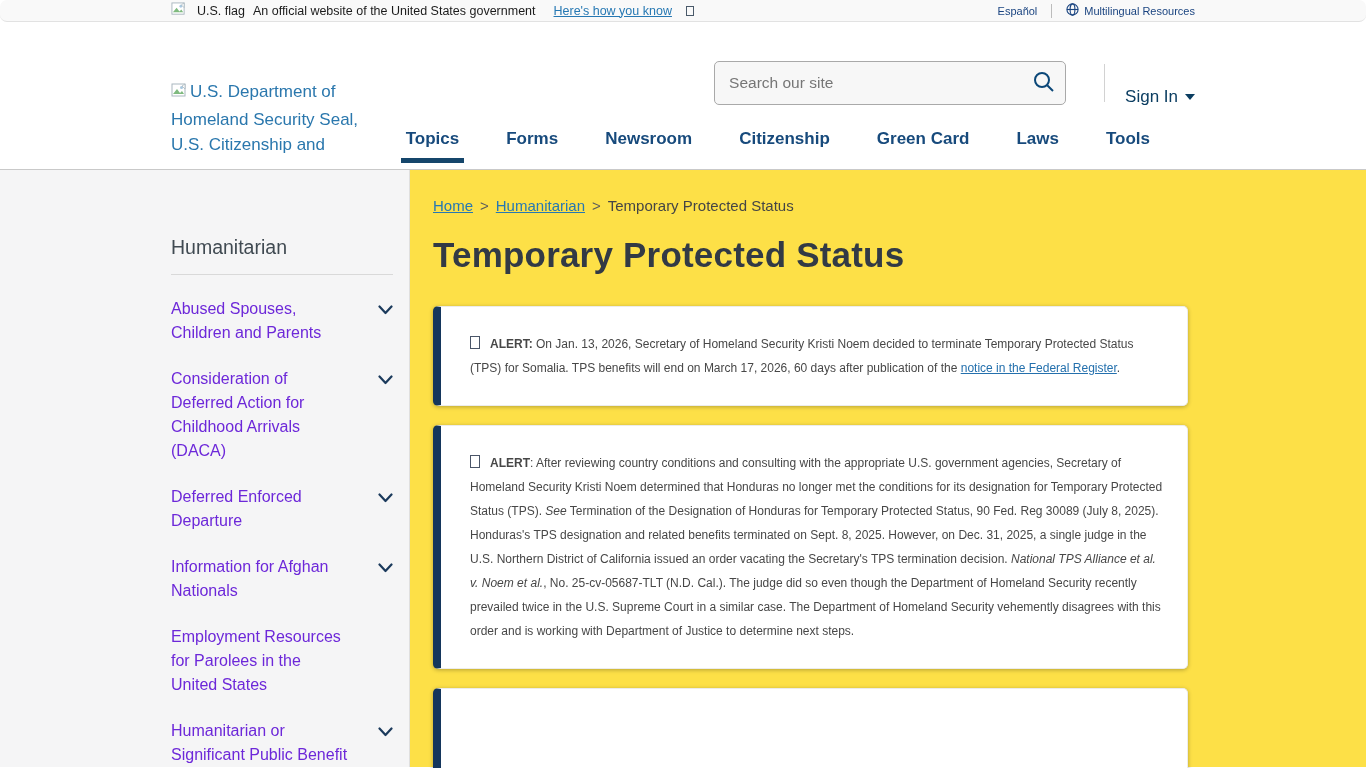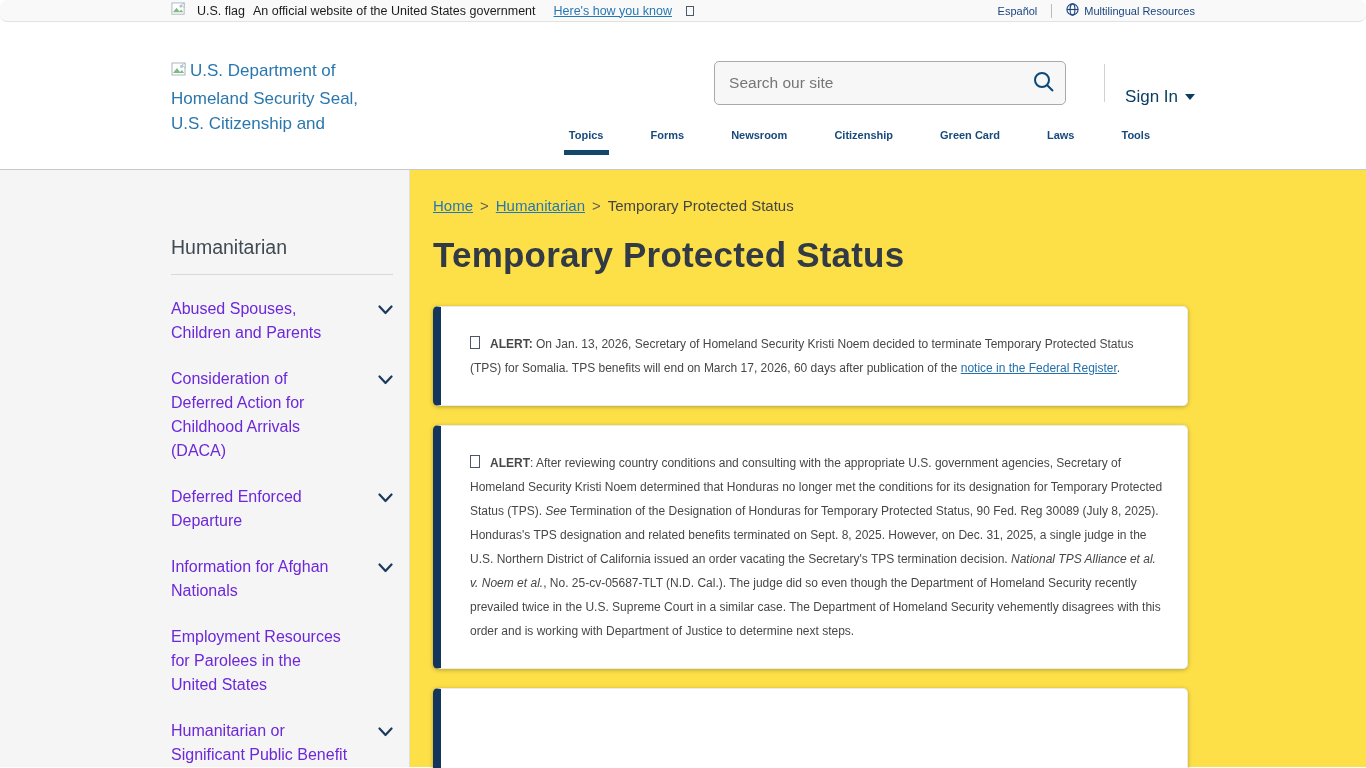--- a/index.html
+++ b/index.html
@@ -17,37 +17,37 @@
   .banner-left { display:flex; align-items:center; gap:8px; }
   .banner-right { display:flex; align-items:center; gap:14px; }
   .banner-right a { color:#1a4480; text-decoration:none; font-size:11px; display:flex; align-items:center; gap:5px; }
   .how-link { color:#2678b3; text-decoration:underline; margin-left:10px; }
   .missing-glyph { display:inline-block; width:8px; height:10px; border:1px solid #4a5a6a; margin-left:6px; }
   .v-sep { width:1px; height:14px; background:#bcbcbc; }
 
   
   .site-header { height:148px; background:#fff; border-bottom:1px solid #c9c9c9; }
   .site-header .container { height:100%; display:flex; justify-content:space-between; position:relative; }
-  .logo-link { display:block; margin-top:36px; width:196px; height:80px; overflow:hidden;
+  .logo-link { display:block; margin-top:57px; width:196px; height:80px; overflow:hidden;
                color:#2a77ad; font-size:17px; line-height:25.5px; text-decoration:none; }
   .broken-img { display:inline-block; vertical-align:-2px; margin-right:3px; }
   .header-right { display:flex; flex-direction:column; align-items:flex-end; }
   .search-row { display:flex; align-items:center; margin-top:37px; }
   .search-box { position:relative; width:352px; height:44px; }
   .search-box input { width:100%; height:100%; background:#f7f7f7; border:1px solid #a9a9a9;
                       border-radius:5px; padding:0 46px 0 14px; font-size:15.5px; color:#3a3a3a;
                       font-family:"Liberation Sans", sans-serif; }
   .search-box input::placeholder { color:#767676; }
   .search-btn { position:absolute; right:7px; top:7px; width:30px; height:30px; border:none; background:transparent; padding:0; cursor:pointer; }
   .signin-sep { width:1px; height:38px; background:#d2d2d2; margin:0 20px 0 38px; }
   .signin-btn { display:flex; align-items:center; gap:7px; background:none; border:none; padding:0;
                 font-family:"Liberation Sans", sans-serif; font-size:17px; font-weight:400; color:#0b3d61; cursor:pointer;margin-top:28px; }
   .caret-down { width:0; height:0; border-left:5px solid transparent; border-right:5px solid transparent; border-top:6px solid #0b3d61; }
   .primary-nav { display:flex; gap:47px; margin-top:22px; margin-right:45px; }
-  .nav-item { position:relative; font-size:11px; font-weight:700; color:#174a7c; text-decoration:none; padding-bottom:14px; }
+  .nav-item { position:relative; font-size:17px; font-weight:700; color:#174a7c; text-decoration:none; padding-bottom:14px; }
   .nav-item.active::after { content:""; position:absolute; left:-5px; right:-5px; bottom:0; height:5px; background:#15466b; }
 
   
   .page-body { display:flex; height:597px; background:#fff; }
   .sidebar-region { width:410px; flex:0 0 410px; background:#f5f5f6; border-right:1px solid #dfdfdf;
                     padding:66px 16px 0 171px; }
   .sidebar-heading { font-size:19.5px; font-weight:400; color:#404a52; margin:0; }
   .sidebar-divider { border:none; border-top:1px solid #d9d9d9; margin:15px 0 0 0; }
   .side-item { display:flex; align-items:flex-start; margin-top:22px; cursor:pointer; text-decoration:none; }
   .side-item-label { flex:0 0 180px; font-size:16px; line-height:24px; color:#6d28d9; }

